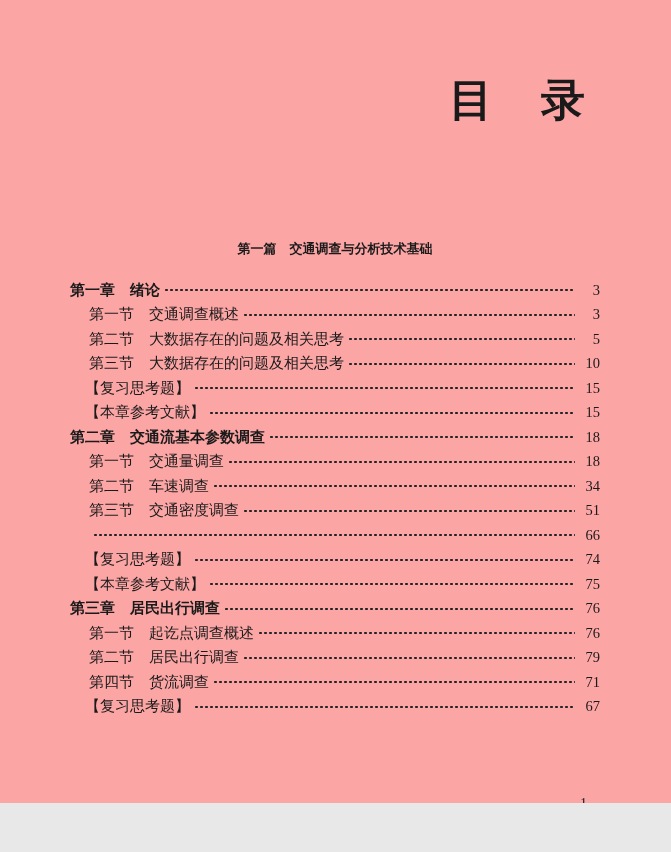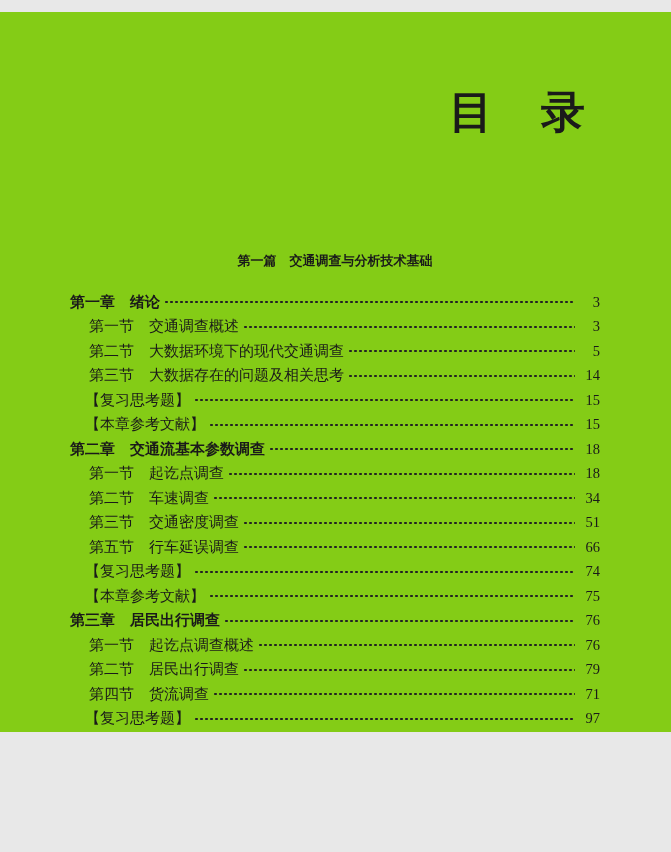--- a/index.html
+++ b/index.html
@@ -4,23 +4,23 @@
 <style>
   html, body {
     margin: 0;
     padding: 0;
     background: #e8e8e8;
     font-family: "Liberation Serif", "DejaVu Serif", serif;
   }
   .page {
     position: relative;
     width: 671px;
-    height: 720px;
-    margin: 12px auto;
-    background: #84cc16;
+    height: 803px;
+    margin: 0 auto;
+    background: #fca5a5;
     color: #1a1a1a;
     overflow: hidden;
     box-sizing: border-box;
   }
   .doc-title {
     padding-top: 78px;
     padding-right: 84px;
     text-align: right;
     font-size: 44px;
     line-height: 1.05;
@@ -98,61 +98,60 @@
         <span class="toc-label">第一章　绪论</span>
         <span class="toc-dots"></span>
         <span class="toc-page">3</span>
       </div>
       <div class="toc-row section">
         <span class="toc-label">第一节　交通调查概述</span>
         <span class="toc-dots"></span>
         <span class="toc-page">3</span>
       </div>
       <div class="toc-row section">
-        <span class="toc-label">第二节　大数据环境下的现代交通调查</span>
+        <span class="toc-label">第二节　大数据存在的问题及相关思考</span>
         <span class="toc-dots"></span>
         <span class="toc-page">5</span>
       </div>
       <div class="toc-row section">
         <span class="toc-label">第三节　大数据存在的问题及相关思考</span>
         <span class="toc-dots"></span>
-        <span class="toc-page">14</span>
+        <span class="toc-page">10</span>
       </div>
       <div class="toc-row item">
         <span class="toc-label">【复习思考题】</span>
         <span class="toc-dots"></span>
         <span class="toc-page">15</span>
       </div>
       <div class="toc-row item">
         <span class="toc-label">【本章参考文献】</span>
         <span class="toc-dots"></span>
         <span class="toc-page">15</span>
       </div>
       <div class="toc-row chapter">
         <span class="toc-label">第二章　交通流基本参数调查</span>
         <span class="toc-dots"></span>
         <span class="toc-page">18</span>
       </div>
       <div class="toc-row section">
-        <span class="toc-label">第一节　起讫点调查</span>
+        <span class="toc-label">第一节　交通量调查</span>
         <span class="toc-dots"></span>
         <span class="toc-page">18</span>
       </div>
       <div class="toc-row section">
         <span class="toc-label">第二节　车速调查</span>
         <span class="toc-dots"></span>
         <span class="toc-page">34</span>
       </div>
       <div class="toc-row section">
         <span class="toc-label">第三节　交通密度调查</span>
         <span class="toc-dots"></span>
         <span class="toc-page">51</span>
       </div>
       <div class="toc-row section">
-        <span class="toc-label">第五节　行车延误调查</span>
         <span class="toc-dots"></span>
         <span class="toc-page">66</span>
       </div>
       <div class="toc-row item">
         <span class="toc-label">【复习思考题】</span>
         <span class="toc-dots"></span>
         <span class="toc-page">74</span>
       </div>
       <div class="toc-row item">
         <span class="toc-label">【本章参考文献】</span>
@@ -175,18 +174,18 @@
         <span class="toc-page">79</span>
       </div>
       <div class="toc-row section">
         <span class="toc-label">第四节　货流调查</span>
         <span class="toc-dots"></span>
         <span class="toc-page">71</span>
       </div>
       <div class="toc-row item">
         <span class="toc-label">【复习思考题】</span>
         <span class="toc-dots"></span>
-        <span class="toc-page">97</span>
+        <span class="toc-page">67</span>
       </div>
     </div>
 
   <div class="footer">1</div>
 </div>
 
 </body></html>

